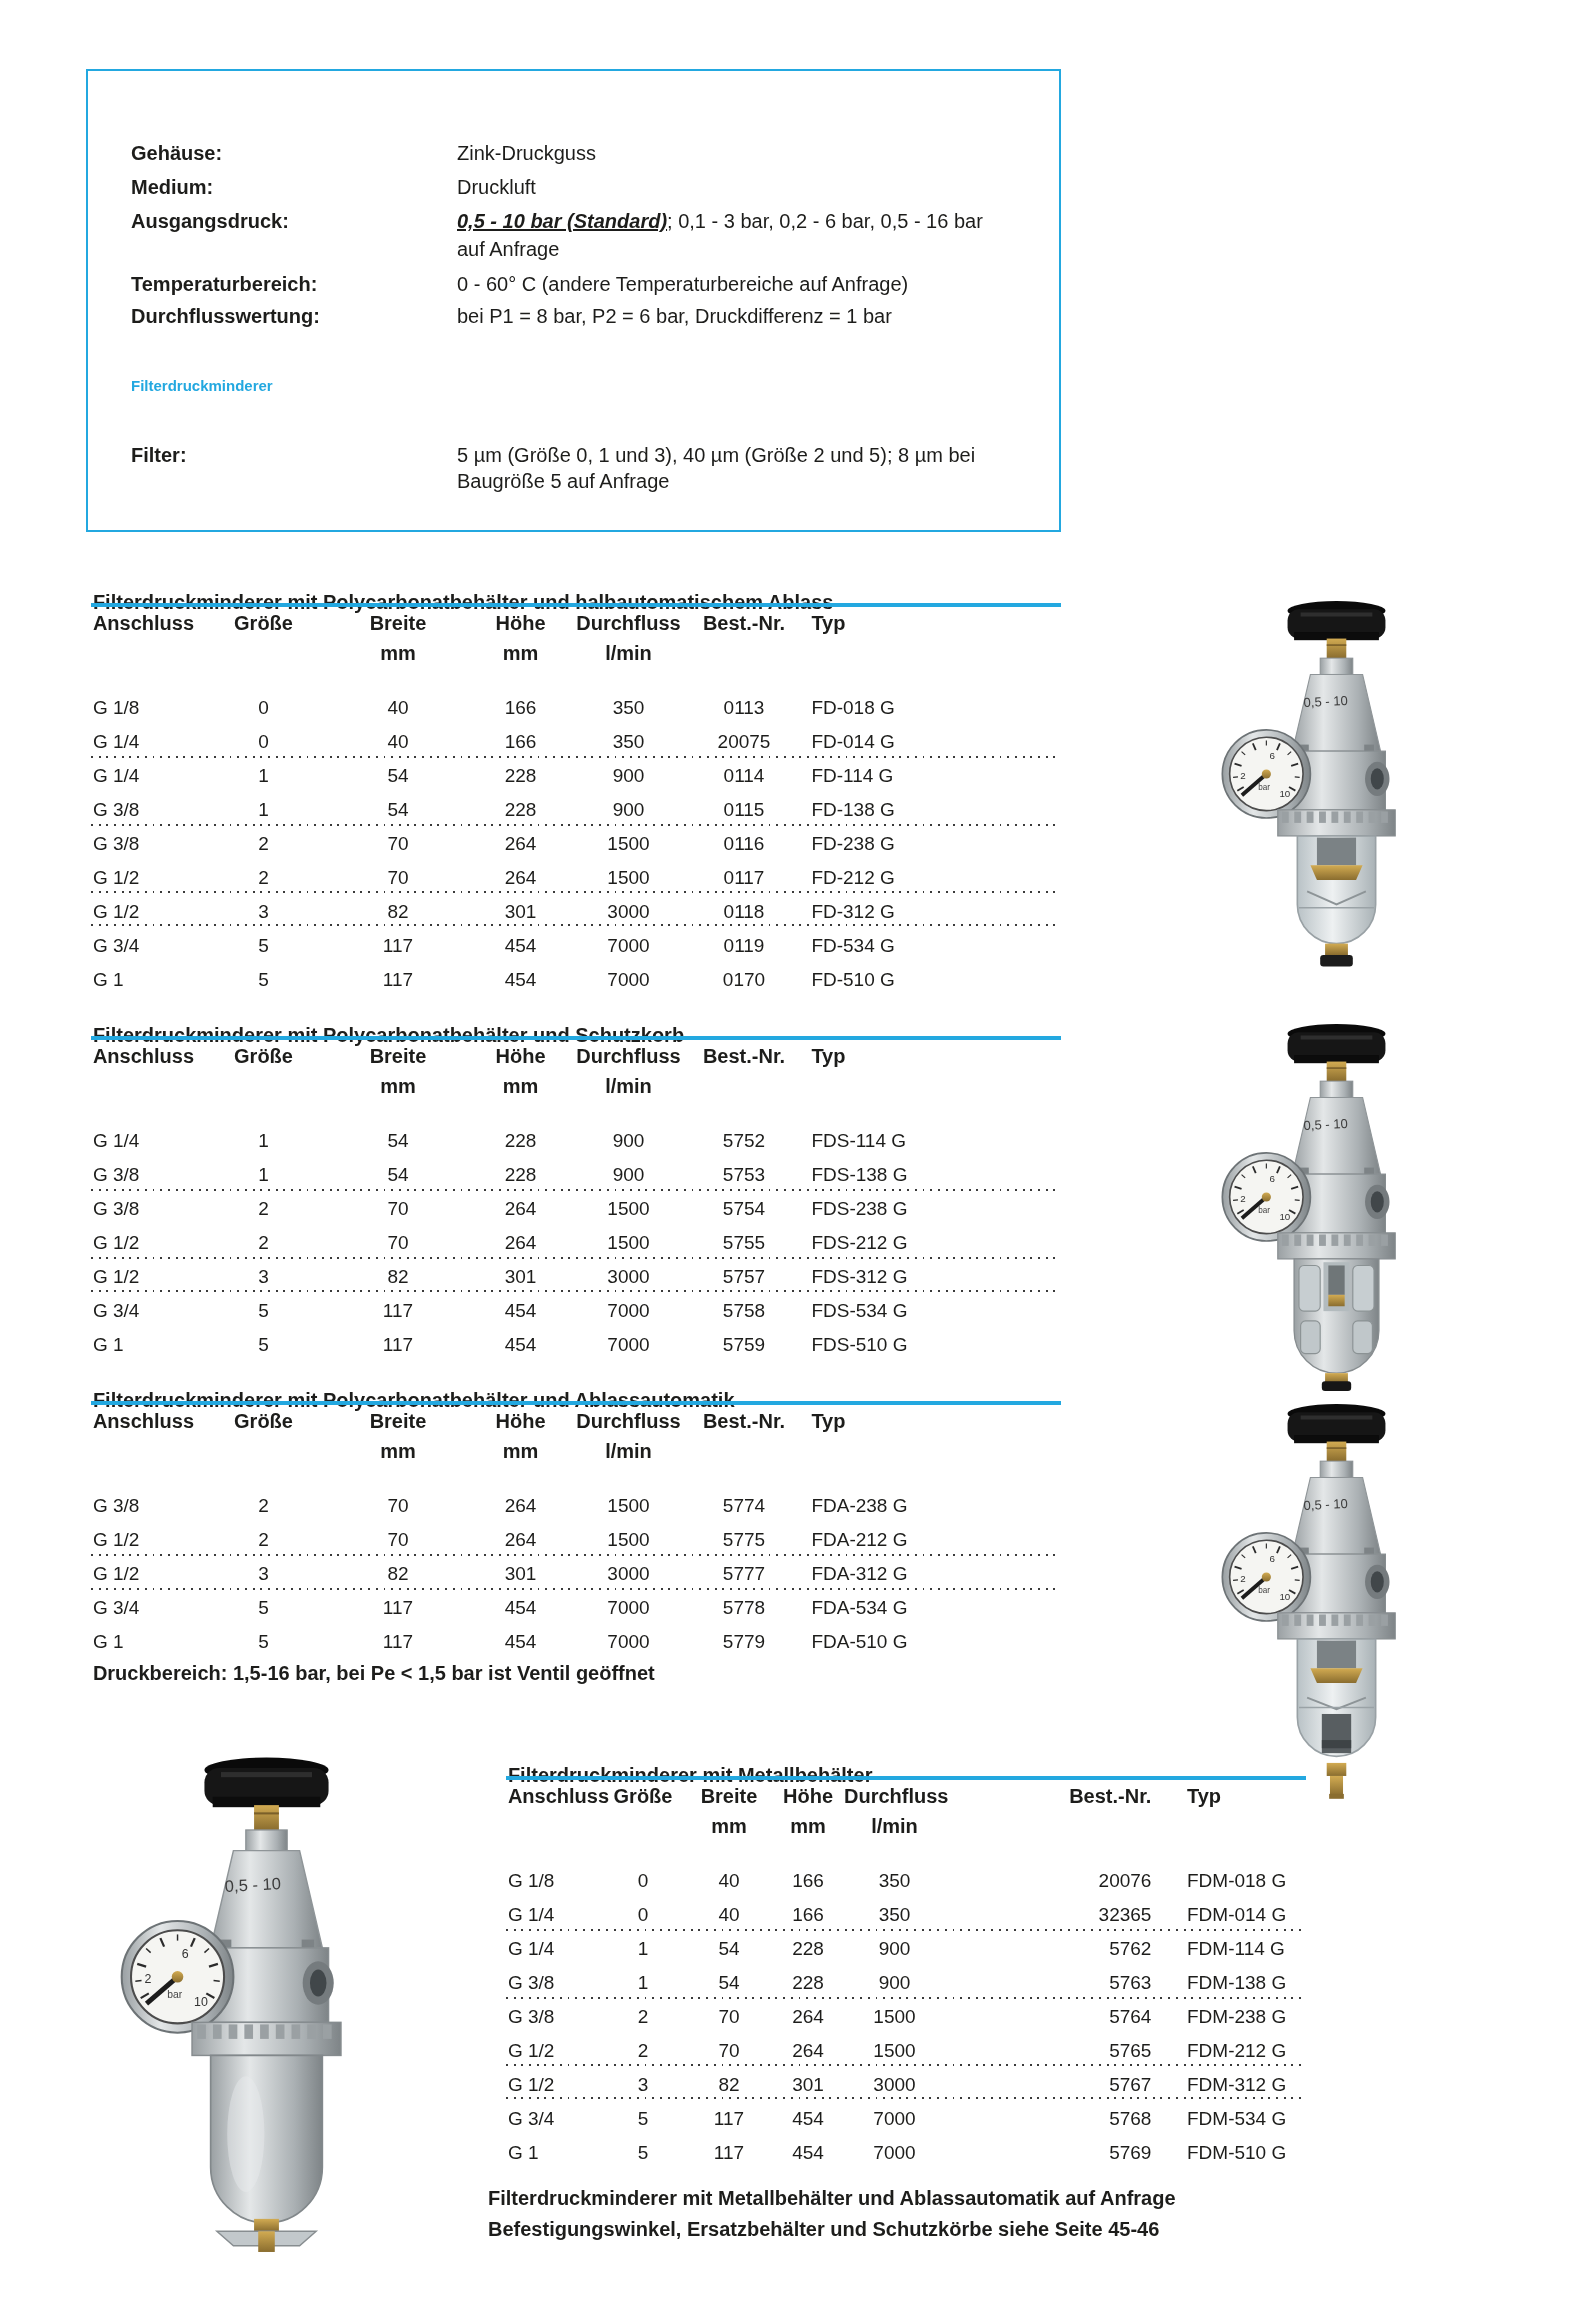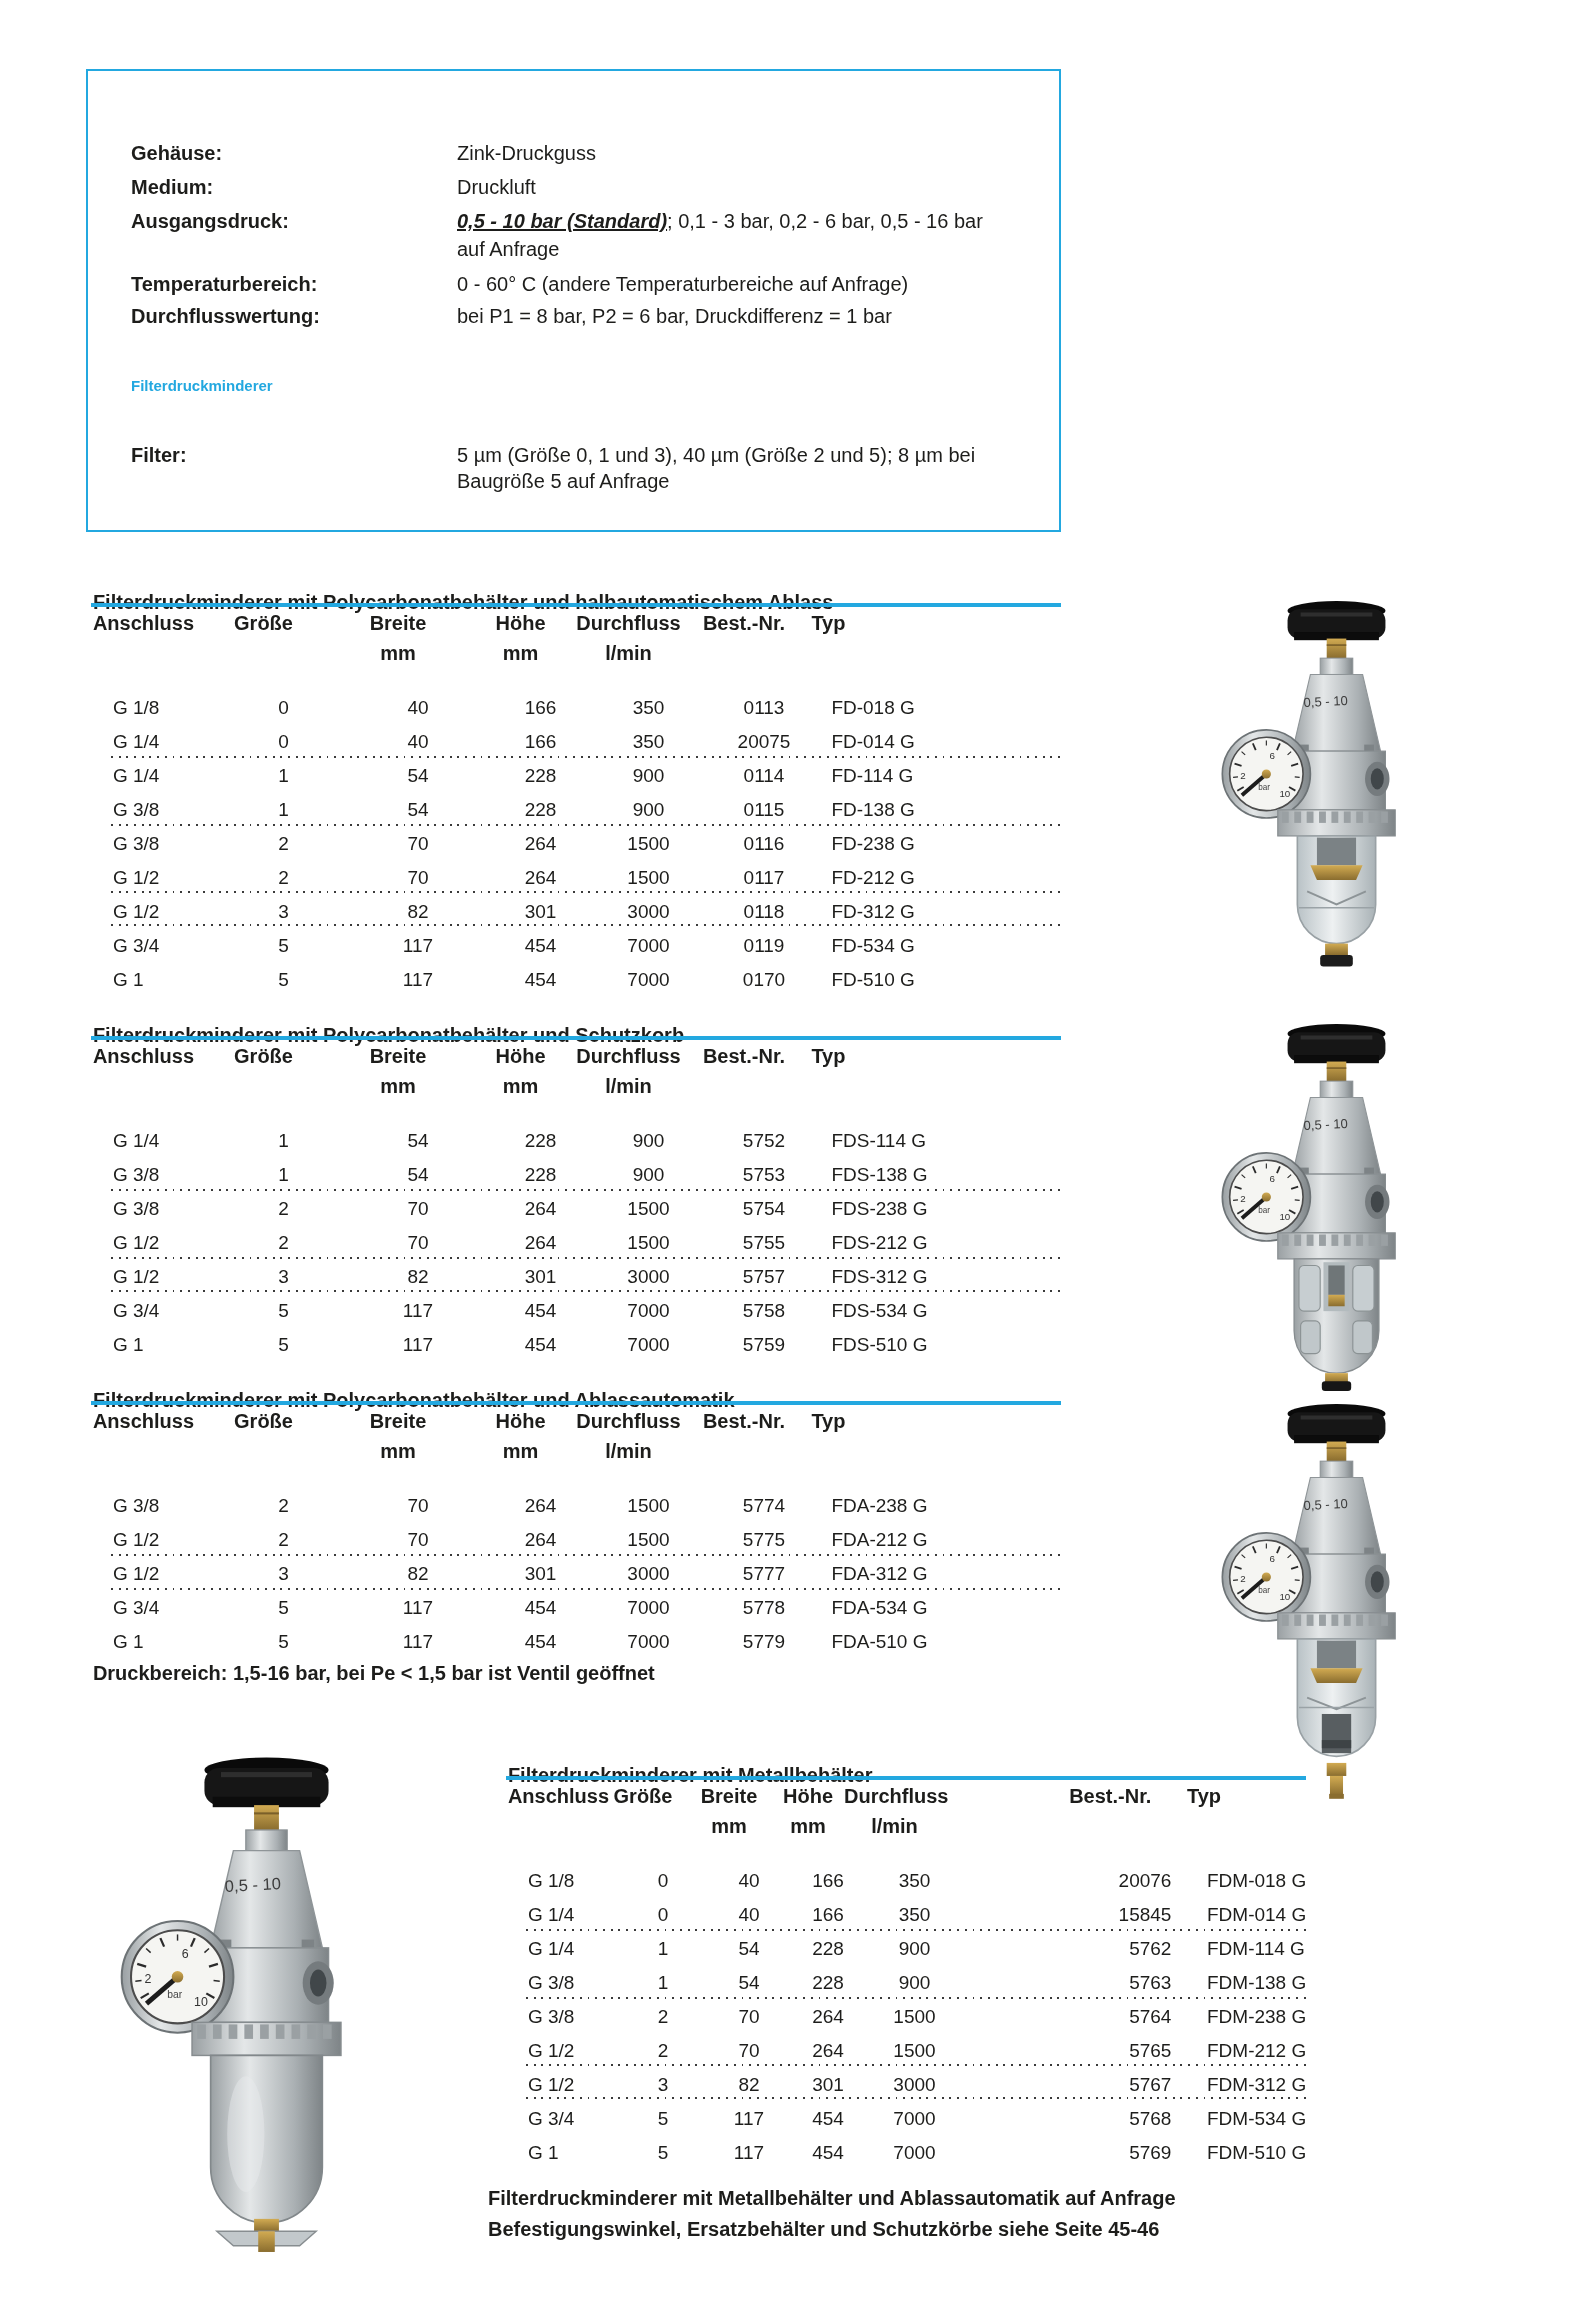--- a/index.html
+++ b/index.html
@@ -15,21 +15,21 @@
   .spec-value{position:absolute;left:369px;font-size:20px;white-space:nowrap;}
   .spec-strong{font-weight:bold;text-decoration:underline;font-style:italic;}
   .sub-heading{position:absolute;left:43px;font-weight:bold;font-size:15px;color:var(--accent,#23a8e0);}
 
   
   .tbl-section{position:absolute;}
   .sec-heading{position:absolute;top:0;left:1.9px;font-weight:bold;font-size:20px;white-space:nowrap;}
   .sec-rule{position:absolute;top:29px;left:0;right:0;height:3.8px;background:var(--accent,#23a8e0);}
   .thead,.trow{display:grid;}
   .thead{position:absolute;top:34px;left:0;right:0;}
-  .tbody{position:absolute;top:117px;left:0;right:0;margin-left:20px;}
+  .tbody{position:absolute;top:117px;left:0;right:0;}
   .trow{height:34px;line-height:34px;font-size:19px;}
   .th{font-weight:bold;font-size:20px;line-height:30px;}
   .td,.th{white-space:nowrap;}
   .tbl-left .thead,.tbl-left .trow{grid-template-columns:115px 115px 154px 91px 125px 106px 264px;}
   .tbl-right .thead,.tbl-right .trow{grid-template-columns:94px 86px 86px 72px 101px 216px 144px;}
   .c0{text-align:left;padding-left:1.9px;}
   .c1,.c2,.c3,.c4{text-align:center;}
   .tbl-left .c5{text-align:center;}
   .tbl-left .c6{text-align:left;padding-left:14.4px;}
   .tbl-right .c5{text-align:right;padding-right:9.6px;}
@@ -427,21 +427,21 @@
           <div class="td c4">350</div>
           <div class="td c5">20076</div>
           <div class="td c6">FDM-018 G</div>
         </div>
         <div class="trow">
           <div class="td c0">G 1/4</div>
           <div class="td c1">0</div>
           <div class="td c2">40</div>
           <div class="td c3">166</div>
           <div class="td c4">350</div>
-          <div class="td c5">15845</div>
+          <div class="td c5">32365</div>
           <div class="td c6">FDM-014 G</div>
         </div>
         <div class="trow">
           <div class="td c0">G 1/4</div>
           <div class="td c1">1</div>
           <div class="td c2">54</div>
           <div class="td c3">228</div>
           <div class="td c4">900</div>
           <div class="td c5">5762</div>
           <div class="td c6">FDM-114 G</div>

